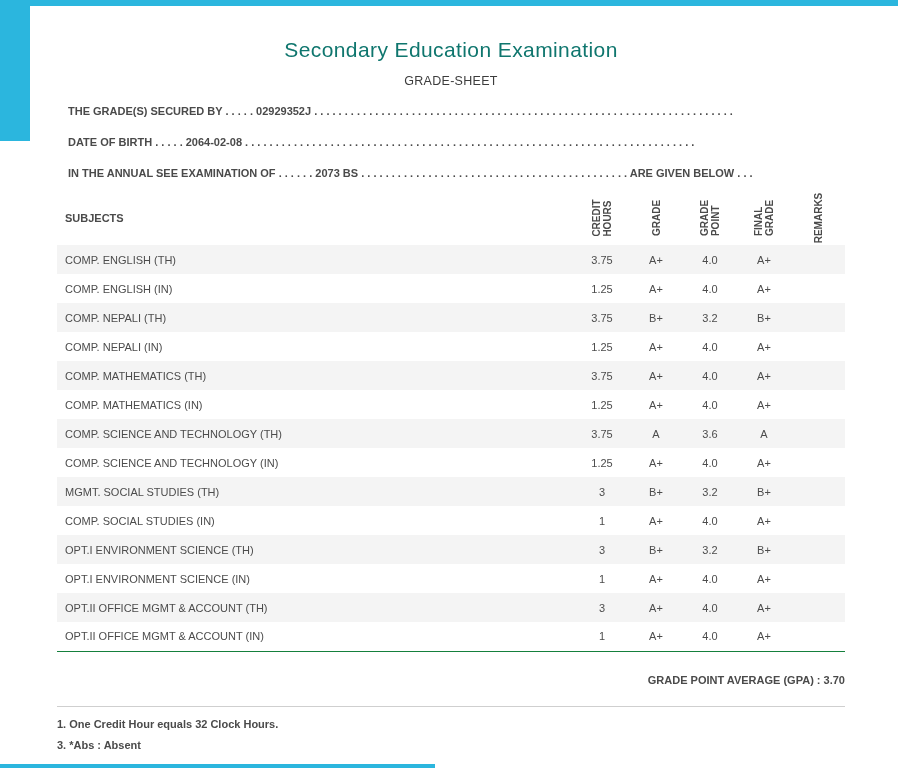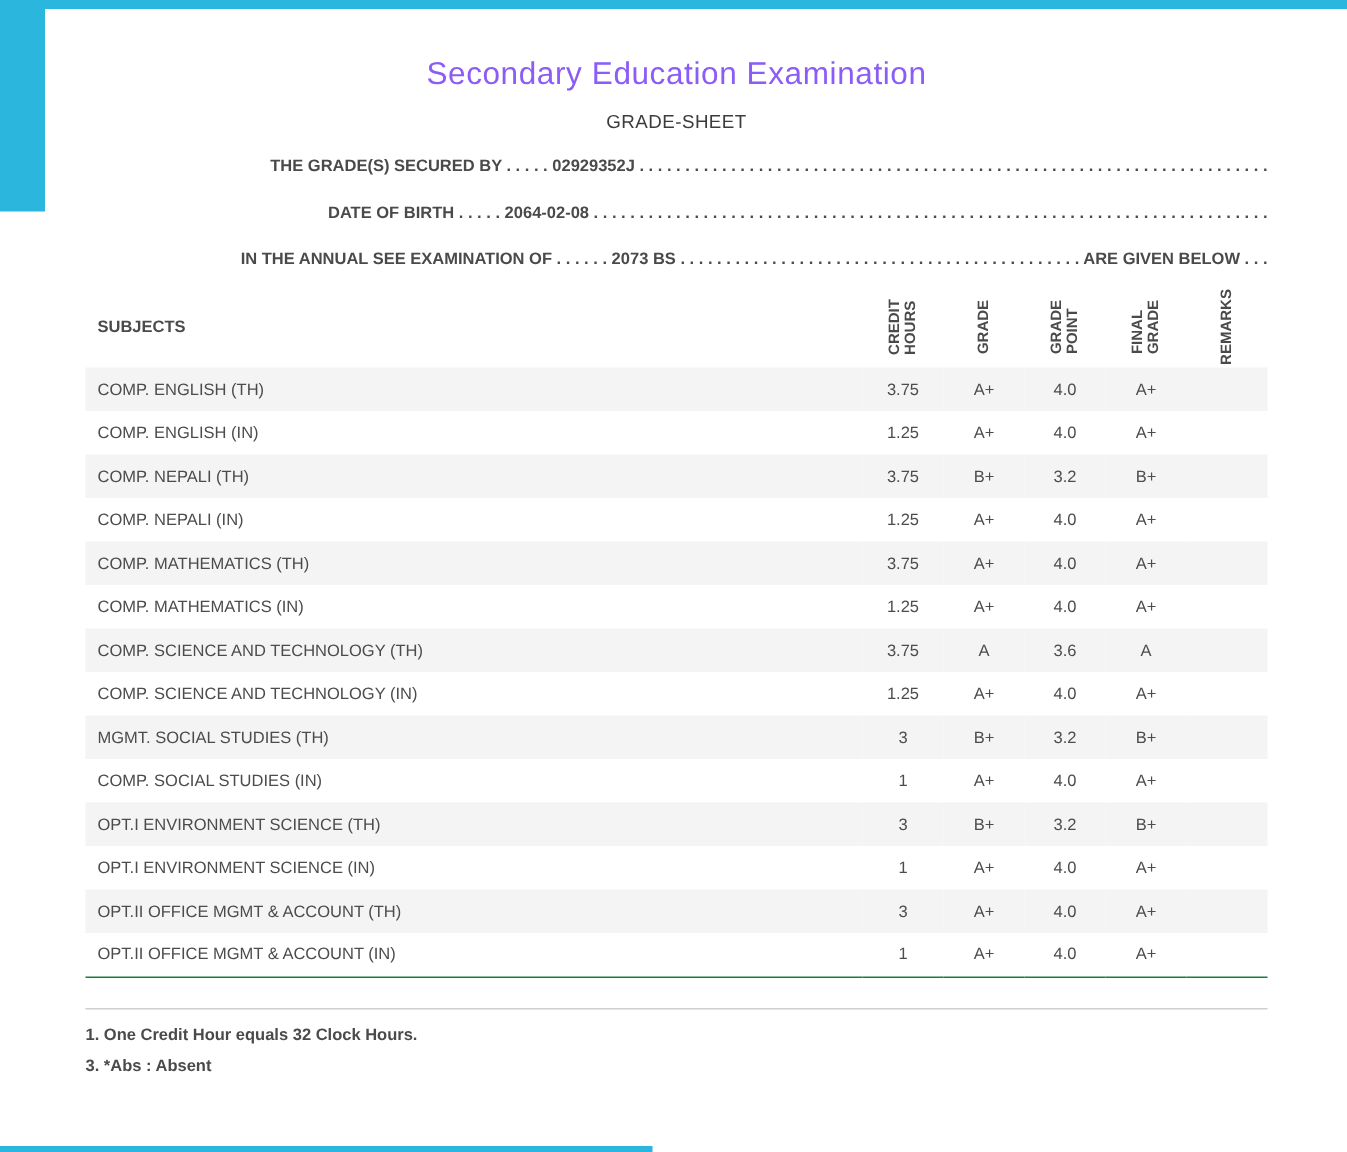--- a/index.html
+++ b/index.html
@@ -12,28 +12,28 @@
     overflow:hidden;
   }
   .deco-top    { position:absolute; top:0; left:0; width:898px; height:6px; background:#2bb6de; }
   .deco-left   { position:absolute; top:0; left:0; width:30px; height:141px; background:#2bb6de; }
   .deco-bottom { position:absolute; bottom:0; left:0; width:435px; height:4px; background:#2bb6de; }
 
   .sheet { position:absolute; left:57px; top:0; width:788px; }
 
   .title {
     margin-top:38px; text-align:center;
-    color:#8b5cf6; font-size:21px; font-weight:400; letter-spacing:.4px;
+    color:#0f766e; font-size:21px; font-weight:400; letter-spacing:.4px;
   }
   .subtitle {
     margin-top:12px; text-align:center;
     color:#3c3c3c; font-size:12.5px; font-weight:normal; letter-spacing:.3px;
   }
 
-  .meta { margin-top:8px; padding-left:11px;text-align:right; }
+  .meta { margin-top:8px; padding-left:11px; }
   .meta p {
     font-size:11px; font-weight:bold; color:#4a4a4a;
     line-height:31px; white-space:nowrap; overflow:hidden;
   }
 
   table {
     border-collapse:collapse; table-layout:fixed;
     width:788px; margin-top:2px;
     border-bottom:1px solid #15803d;
   }
@@ -220,20 +220,21 @@
           <td class="subject">OPT.II OFFICE MGMT &amp; ACCOUNT (IN)</td>
           <td class="val">1</td>
           <td class="val">A+</td>
           <td class="val">4.0</td>
           <td class="val">A+</td>
           <td class="val"></td>
         </tr>
       </tbody>
   </table>
 
+  <div class="gpa">GRADE POINT AVERAGE (GPA) : 3.70</div>
 
   <hr class="sep">
 
   <div class="notes" id="notes">
       <p>1. One Credit Hour equals 32 Clock Hours.</p>
       <p>3. *Abs : Absent</p>
     </div>
 </div>
 
 </body></html>

